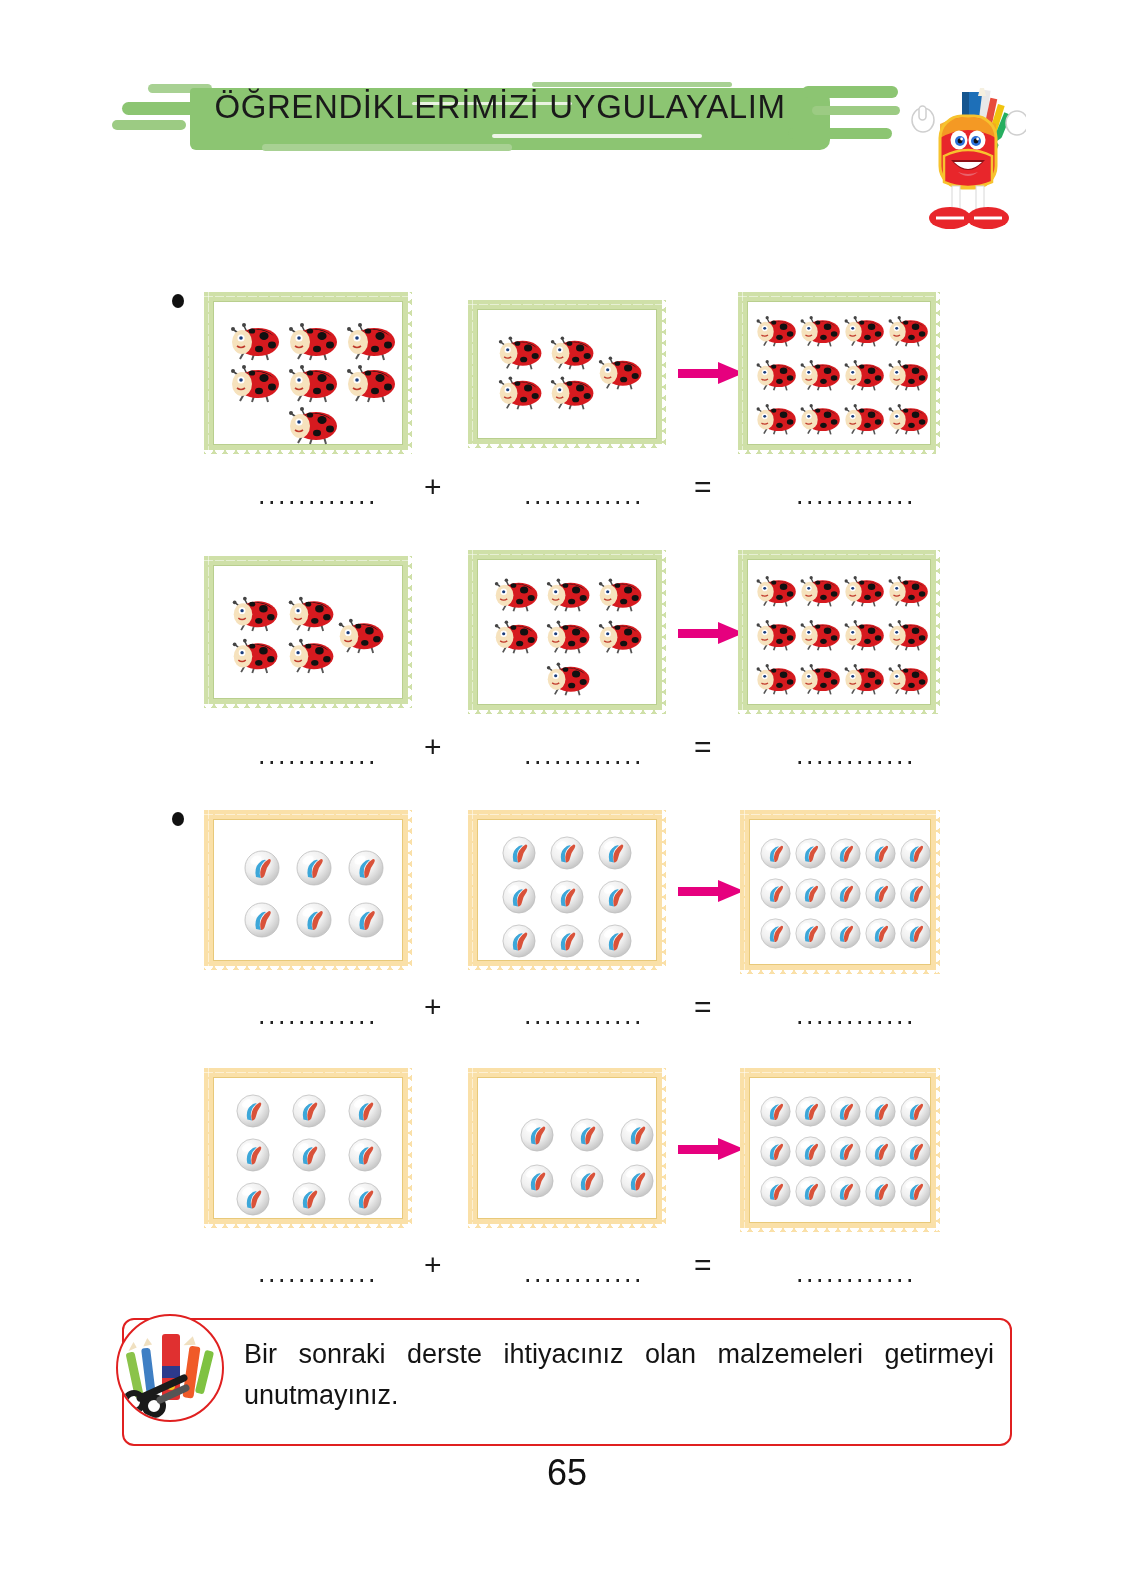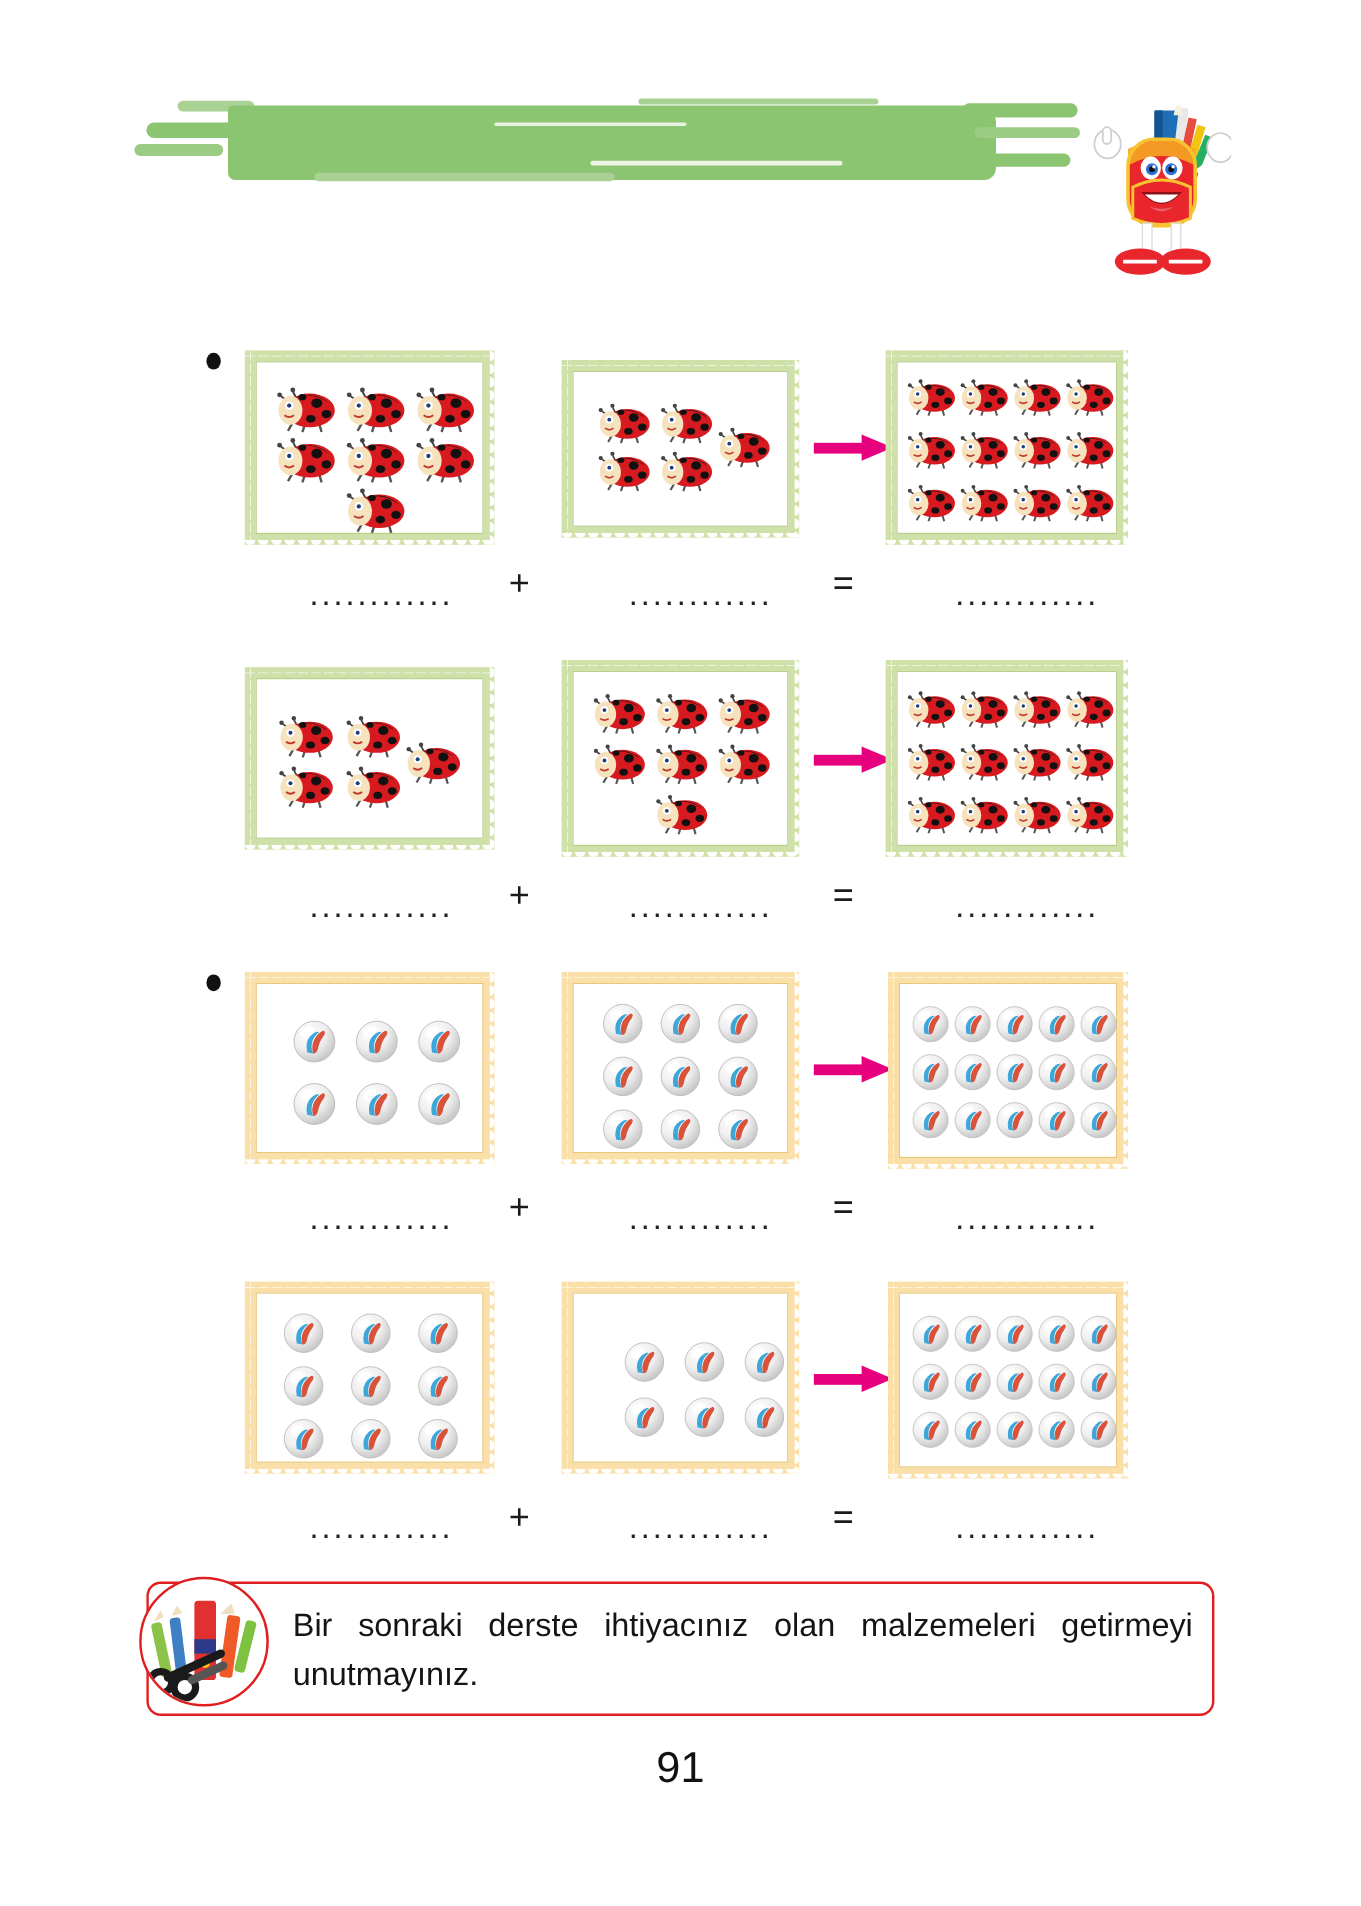--- a/index.html
+++ b/index.html
@@ -102,21 +102,21 @@
     font-family: "Liberation Sans", sans-serif; white-space: nowrap;
   }
   .eq-op {
     position: absolute; font-size: 30px; color: #1a1a1a;
     font-family: "Liberation Sans", sans-serif;
   }
 
   
   .note {
     position: absolute; left: 122px; top: 1318px;
-    width: 890px; height: 112px;
+    width: 890px; height: 128px;
     border: 2px solid #e02020; border-radius: 12px;
     background: #fff;
   }
   .note-text {
     position: absolute; left: 120px; top: 14px; width: 750px;
     font-size: 27px; line-height: 1.5; color: #141414;
     text-align: justify;
     font-family: "Liberation Sans", sans-serif;
   }
   .note-icon {
@@ -142,20 +142,21 @@
         <div class="brush-s3"></div>
       <div class="brush-main"></div>
       <div class="brush-s4"></div>
         <div class="brush-s5"></div>
         <div class="brush-s6"></div>
       <div class="brush-s7"></div>
         <div class="brush-s8"></div>
       <div class="brush-white1"></div>
         <div class="brush-white2"></div>
     </div>
+    <div class="header-title">ÖĞRENDİKLERİMİZİ UYGULAYALIM</div>
 
     <div class="mascot">
       <svg viewBox="0 0 120 160" width="120" height="160">
 
         <rect x="56" y="14" width="26" height="30" rx="2" fill="#1d6fb8"></rect>
         <rect x="56" y="14" width="7" height="30" fill="#14558f"></rect>
         <rect x="74" y="12" width="8" height="42" fill="#e8e8e8" transform="rotate(7 78 33)"></rect>
         <rect x="80" y="20" width="7" height="42" fill="#e74c3c" transform="rotate(12 83 41)"></rect>
         <rect x="86" y="26" width="7" height="40" fill="#f1c40f" transform="rotate(17 89 46)"></rect>
         <rect x="91" y="34" width="7" height="38" fill="#27ae60" transform="rotate(22 94 53)"></rect>
@@ -1707,14 +1708,14 @@
           <circle cx="14" cy="30" r="9" fill="none" stroke="#1a1a1a" stroke-width="6"></circle>
           <circle cx="34" cy="34" r="9" fill="none" stroke="#1a1a1a" stroke-width="6"></circle>
           <path d="M20 26 L64 6" stroke="#1a1a1a" stroke-width="7" stroke-linecap="round"></path>
           <path d="M40 28 L66 16" stroke="#555" stroke-width="7" stroke-linecap="round"></path>
         </g>
       </svg>
     </div>
     <div class="note-text">Bir sonraki derste ihtiyacınız olan malzemeleri getirmeyi unutmayınız.</div>
   </div>
 
-  <div class="page-number">91</div>
+  <div class="page-number">65</div>
 </div>
 
 </body></html>

